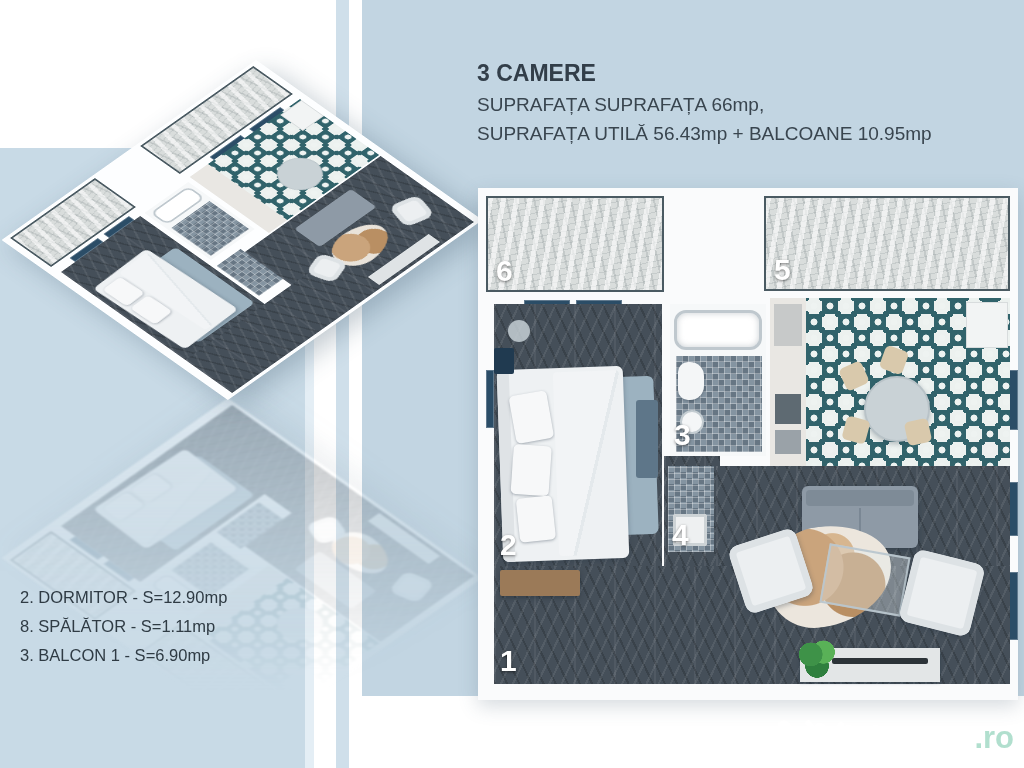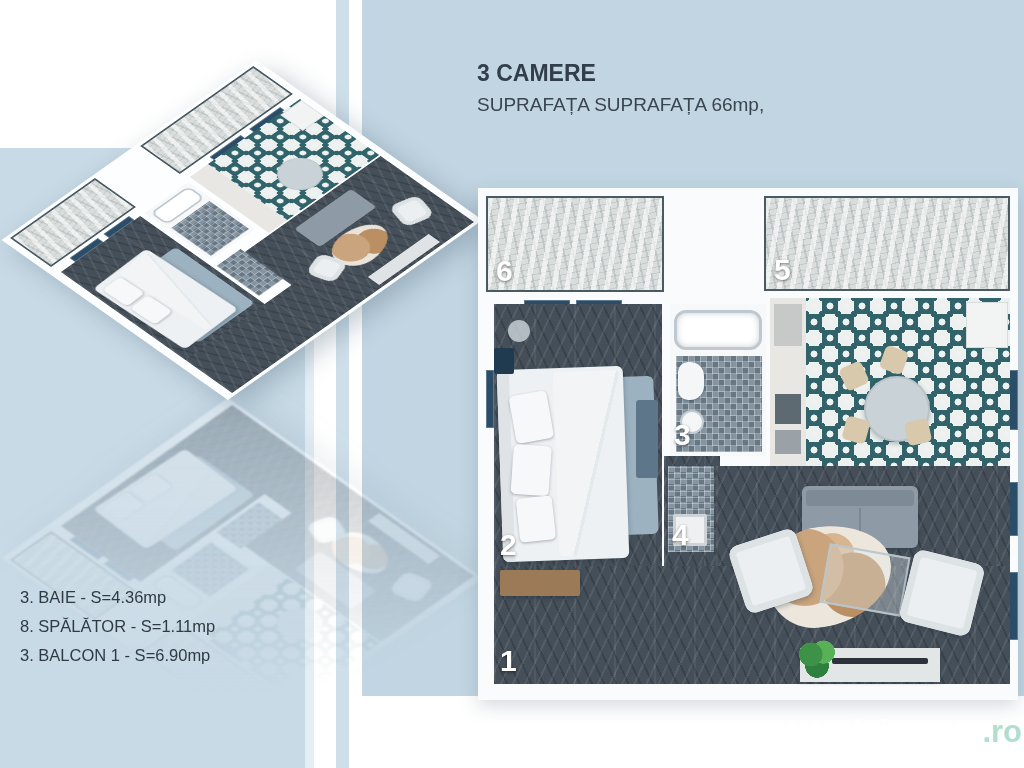--- a/index.html
+++ b/index.html
@@ -74,21 +74,21 @@
   .header{left:477px;top:52px;color:#323e49;z-index:3;}
   .header h1{margin:0;font-size:29px;font-weight:bold;letter-spacing:.2px;}
   .header h2{margin:8px 0 0 0;font-size:23px;font-weight:bold;}
   .header p{margin:7px 0 0 0;font-size:19px;color:#39454f;font-weight:normal;}
 
   
   .legend{left:20px;top:583px;z-index:3;color:#2f3b44;font-size:16.5px;}
   .legend div{line-height:29px;white-space:pre;}
 
   
-  .watermark{right:2px;bottom:6px;display:flex;align-items:flex-start;z-index:4;}
+  .watermark{right:10px;bottom:6px;display:flex;align-items:center;z-index:4;}
   .wm-text{font-size:31px;font-weight:bold;color:rgba(255,255,255,.82);letter-spacing:.5px;}
   .wm-tld{font-size:31px;font-weight:bold;color:#a9dcc9;opacity:.9;}
 </style>
 </head>
 <body>
 
 <div class="stage">
 
   <div class="abs panel-left"></div>
   <div class="abs stripe-pale"></div>
@@ -243,24 +243,25 @@
     <div class="room" style="left:322px;top:460px;width:140px;height:34px;background:#e3e6e7;box-shadow:0 1px 3px rgba(30,45,60,.35);">
       <div class="room" style="left:32px;top:10px;width:96px;height:6px;background:#2c3338;border-radius:2px;"></div>
     </div>
     <div class="room plant" style="left:318px;top:448px;width:42px;height:46px;"></div>
     <span class="roomnum" style="left:22px;top:458px;">1</span>
   </div>
 
   <div class="abs header">
     <h2>3 CAMERE</h2>
     <p>SUPRAFAȚA SUPRAFAȚA 66mp,</p>
+    <p>SUPRAFAȚA UTILĂ 56.43mp + BALCOANE 10.95mp</p>
   </div>
 
   <div class="abs legend">
-    <div>3. BAIE - S=4.36mp</div>
+    <div>2. DORMITOR - S=12.90mp</div>
     <div>8. SPĂLĂTOR - S=1.11mp</div>
     <div>3. BALCON 1 - S=6.90mp</div>
   </div>
 
   <div class="abs watermark">
     <svg width="68" height="48" viewBox="0 0 70 48">
       <path d="M7 12 L26 40 L44 15" fill="none" stroke="rgba(255,255,255,.85)" stroke-width="12" stroke-linecap="round" stroke-linejoin="round"></path>
       <path d="M32 8 L50 34 L66 10" fill="none" stroke="rgba(255,255,255,.8)" stroke-width="5" stroke-linecap="round" stroke-linejoin="round"></path>
     </svg>
     <span class="wm-text">lajumate</span>

